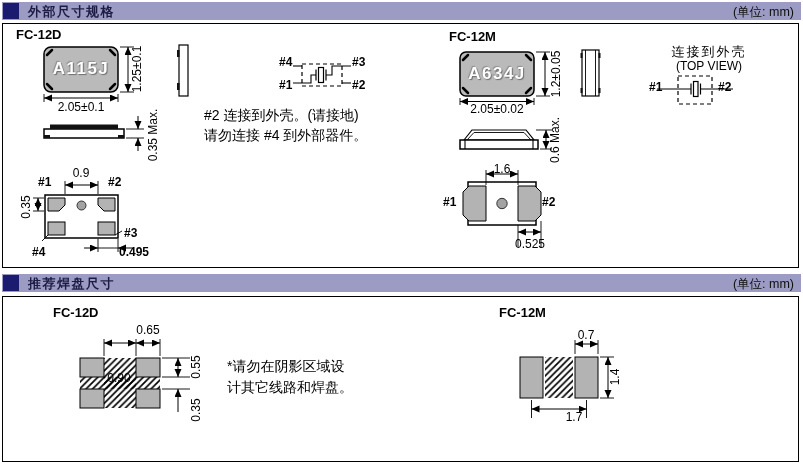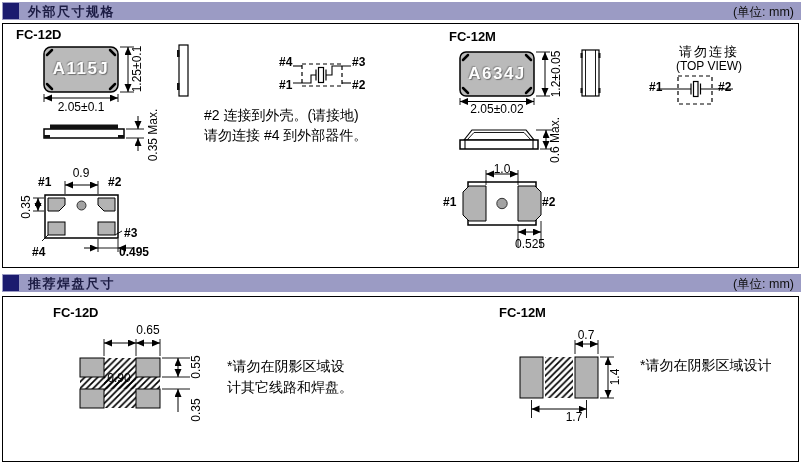--- a/index.html
+++ b/index.html
@@ -224,24 +224,24 @@
       <line class="dim" x1="48" y1="16" x2="80" y2="16" marker-start="url(#as)" marker-end="url(#ae)"></line>
     </g>
     <g>
       <line class="ext" x1="80" y1="67" x2="80" y2="89"></line>
       <line class="ext" x1="103" y1="63" x2="103" y2="89"></line>
       <line class="dim" x1="80" y1="74" x2="103" y2="74" marker-start="url(#as)" marker-end="url(#ae)"></line>
     </g>
   </svg>
   <span class="lbl pin" style="left:443px; top:195px;">#1</span>
   <span class="lbl pin" style="left:542px; top:195px;">#2</span>
-  <span class="hl" style="left:502px; top:162px;">1.0</span>
+  <span class="hl" style="left:502px; top:162px;">1.6</span>
   <span class="hl" style="left:530px; top:237px;">0.525</span>
 
-  <span class="ict" style="left:709px; top:43px;">请勿连接</span>
+  <span class="ict" style="left:709px; top:43px;">连接到外壳</span>
   <span class="ics" style="left:709px; top:59px;">(TOP VIEW)</span>
   <svg class="d" style="left:645px; top:72px;" width="115" height="38">
     <rect class="dash" x="33" y="4" width="34" height="28"></rect>
     <line class="ln" x1="12" y1="17" x2="46" y2="17"></line>
     <g>
       <line class="ol2" x1="46" y1="11.5" x2="46" y2="22.5"></line>
       <rect class="ol2" x="48.5" y="9.5" width="4.5" height="15"></rect>
       <line class="ol2" x1="55.5" y1="11.5" x2="55.5" y2="22.5"></line>
     </g>
     <line class="ln" x1="55.5" y1="17" x2="88" y2="17"></line>
@@ -304,15 +304,14 @@
     </g>
     <g>
       <line class="ext" x1="26.5" y1="75" x2="26.5" y2="93"></line>
       <line class="ext" x1="81.5" y1="75" x2="81.5" y2="93"></line>
       <line class="dim" x1="26.5" y1="84" x2="81.5" y2="84" marker-start="url(#as)" marker-end="url(#ae)"></line>
     </g>
   </svg>
   <span class="hl" style="left:586px; top:328px;">0.7</span>
   <span class="vl" style="left:615px; top:377px;">1.4</span>
   <span class="hl" style="left:574px; top:410px;">1.7</span>
-  <div class="note" style="left:640px; top:357px;">*请勿在阴影区域设计</div>
 
 </div>
 
 </body></html>

